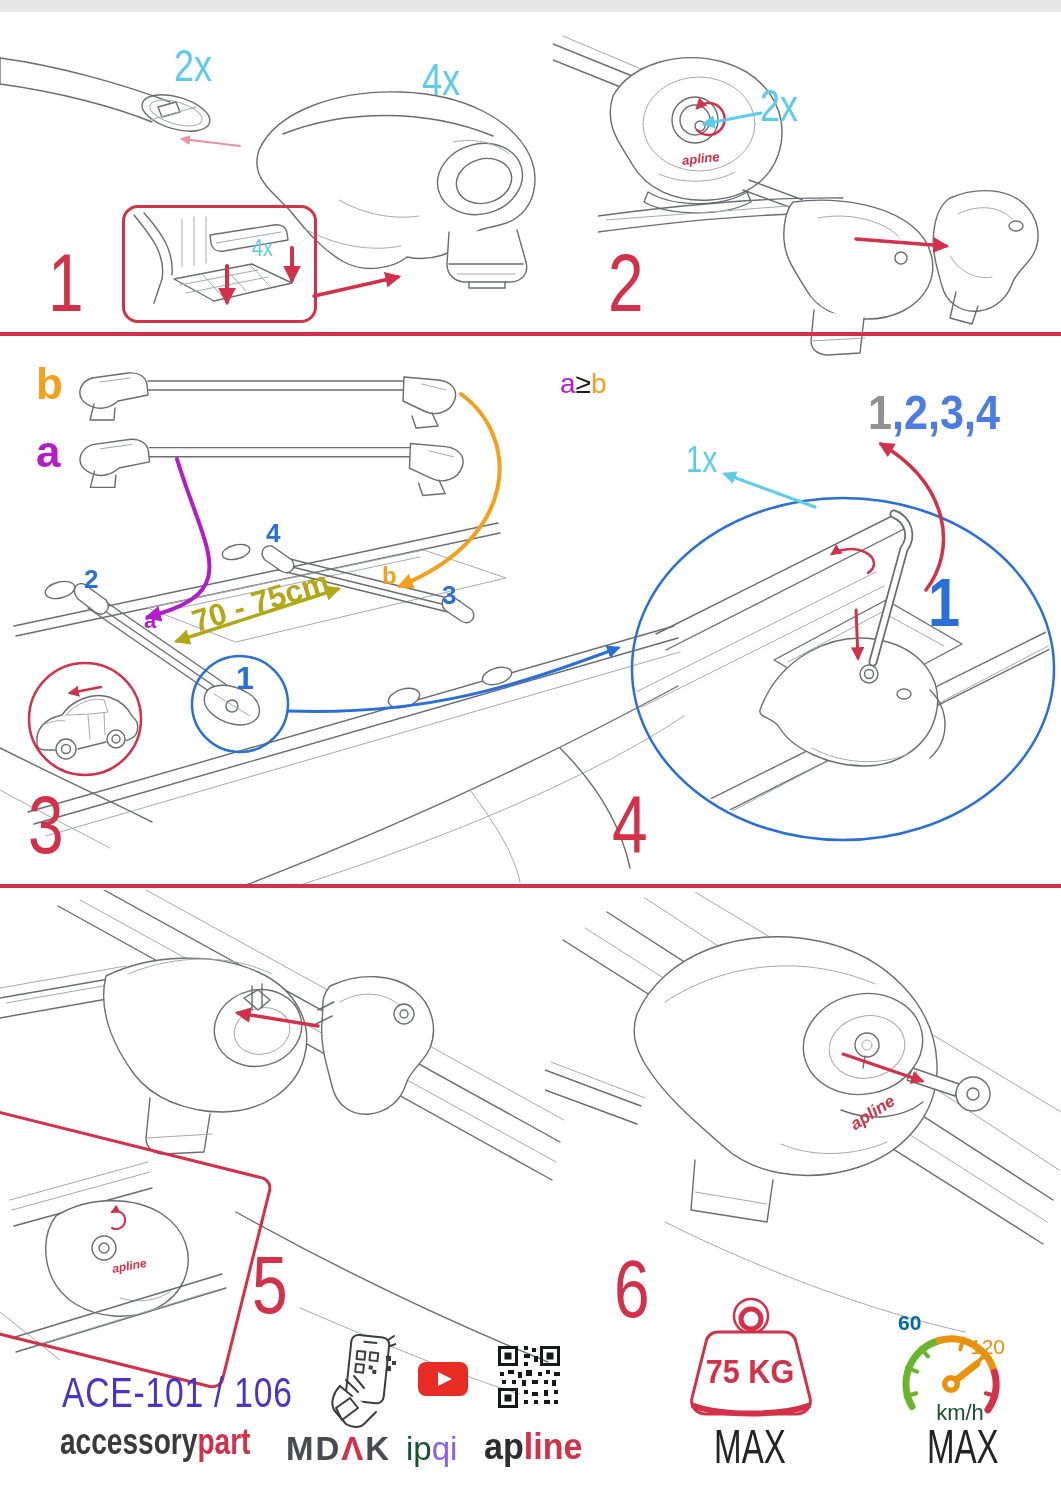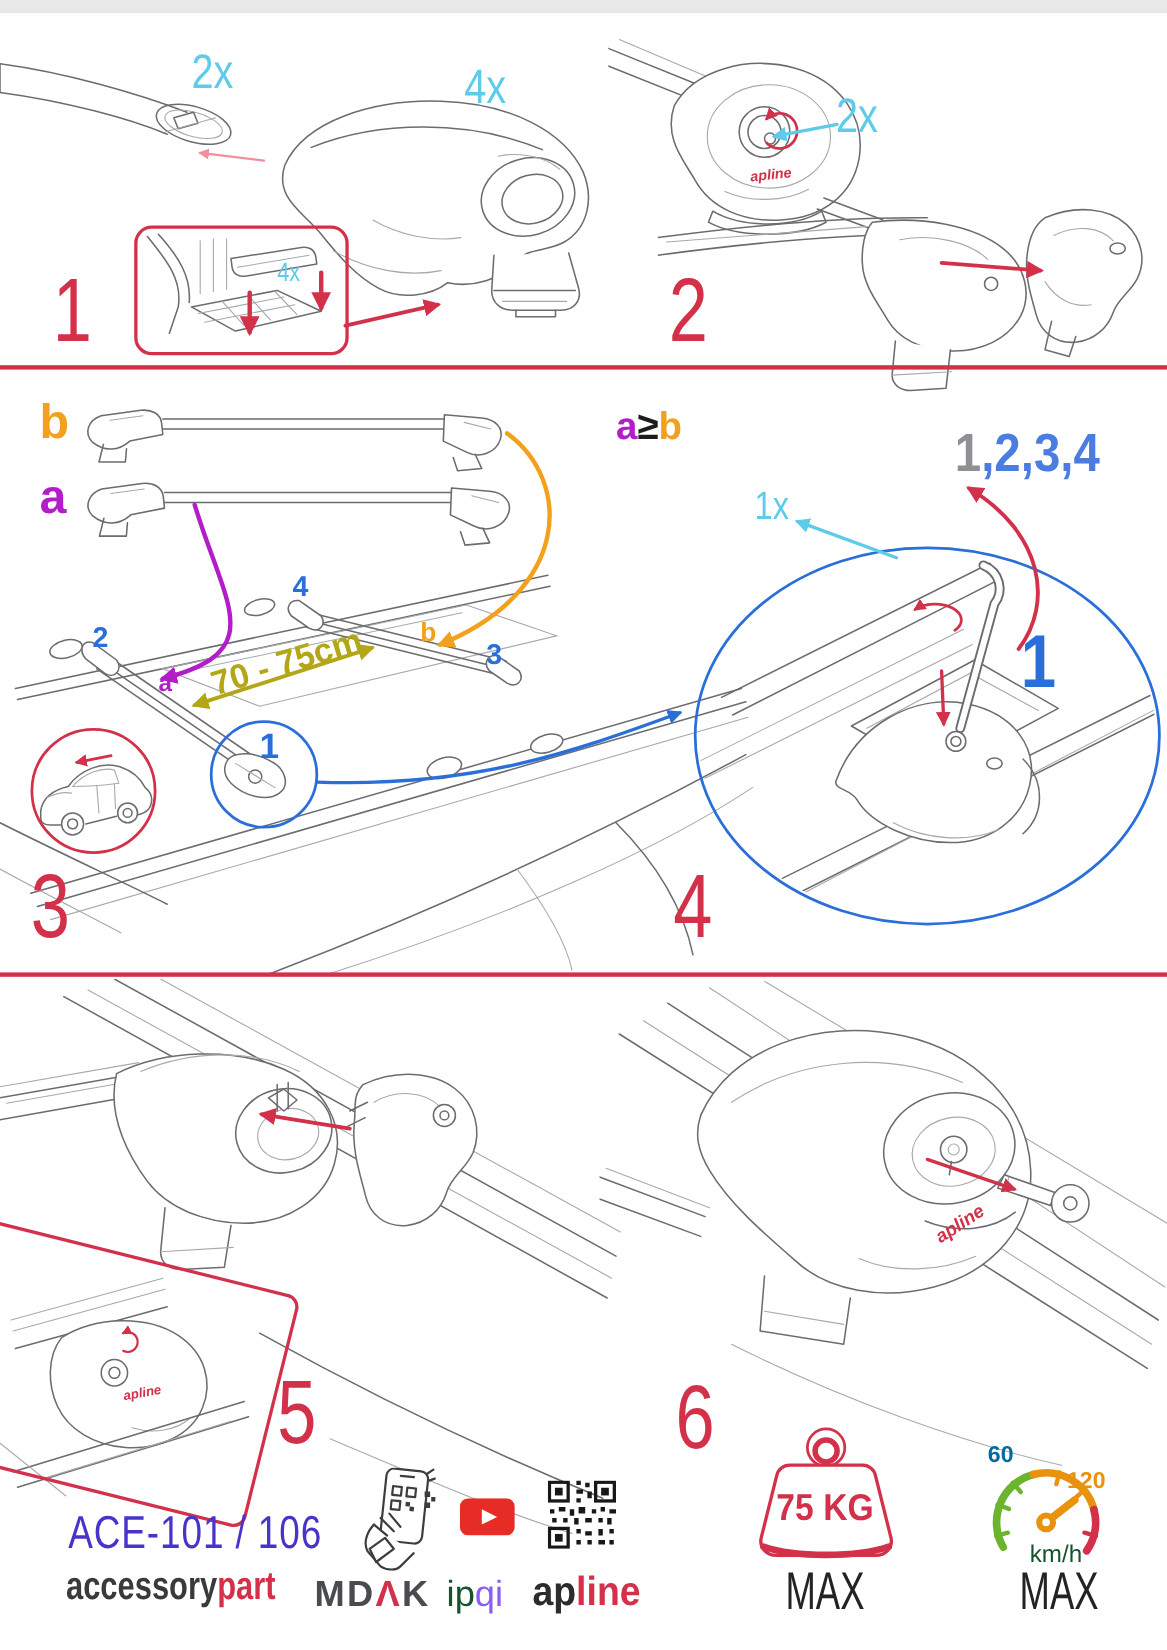--- a/index.html
+++ b/index.html
@@ -289,21 +289,21 @@
   <div class="txt" style="left:36px;top:418px;font-size:44px;font-weight:bold;color:#b21cc9">a</div>
   <div class="txt" style="left:84px;top:554px;font-size:26px;font-weight:bold;color:#2a6fd9">2</div>
   <div class="txt" style="left:266px;top:508px;font-size:26px;font-weight:bold;color:#2a6fd9">4</div>
   <div class="txt" style="left:442px;top:570px;font-size:26px;font-weight:bold;color:#2a6fd9">3</div>
   <div class="txt" style="left:382px;top:552px;font-size:24px;font-weight:bold;color:#f3a11c">b</div>
   <div class="txt" style="left:144px;top:598px;font-size:22px;font-weight:bold;color:#b21cc9">a</div>
   <div class="txt ctr" style="left:168px;top:574px;width:185px;font-size:31px;font-weight:bold;color:#b3a617;transform:rotate(-17deg)">70 - 75cm</div>
   <div class="txt" style="left:236px;top:650px;font-size:32px;font-weight:bold;color:#2a6fd9">1</div>
   <div class="txt stepnum" style="left:28px;top:772px">3</div>
 
-  <div class="txt" style="left:560px;top:358px;font-size:35px;font-weight:bold">
+  <div class="txt" style="left:560px;top:358px;font-size:28px;font-weight:normal">
     <span style="color:#b21cc9">a</span><span style="color:#1c1c1e">≥</span><span style="color:#f3a11c">b</span>
   </div>
   <div class="txt" style="left:868px;top:376px;font-size:49px;font-weight:bold;transform:scaleX(0.88);transform-origin:left top">
     <span style="color:#8f9093">1</span><span style="color:#4a7ce2">,2,3,4</span>
   </div>
   <div class="txt qty" style="left:686px;top:430px;font-size:36px">1x</div>
   <div class="txt" style="left:928px;top:556px;font-size:68px;font-weight:bold;color:#2a6fd9;transform:scaleX(0.85);transform-origin:left top">1</div>
   <div class="txt stepnum" style="left:612px;top:772px">4</div>
 
   <div class="txt stepnum" style="left:252px;top:1232px">5</div>
@@ -376,17 +376,17 @@
       <path d="M102.5,60.4 A45,45 0 0 1 95.9,97.8" stroke="#d3304a" stroke-width="7"></path>
       <path d="M24.2,81.3 L13.6,84.2 M25.2,59.7 L14.8,55.9 M35.9,44.4 L28.8,36" stroke="#6ab52d" stroke-width="4"></path>
       <path d="M68.3,37.2 L71.2,26.6 M86.6,48.9 L94.6,41.8" stroke="#e8920e" stroke-width="4"></path>
       <path d="M93.8,81.3 L104.4,84.2" stroke="#d3304a" stroke-width="4"></path>
       <path d="M59,72 L85,51.7" stroke="#e8920e" stroke-width="7"></path>
     </g>
     <circle cx="59" cy="72" r="9" fill="#e8920e"></circle>
     <circle cx="59" cy="72" r="3.5" fill="#ffffff"></circle>
   </svg>
   <div class="txt" style="left:898px;top:1300px;font-size:21px;font-weight:bold;color:#0369a1">60</div>
-  <div class="txt" style="left:970px;top:1324px;font-size:21px;font-weight:bold;color:#e8920e">120</div>
+  <div class="txt" style="left:970px;top:1324px;font-size:21px;font-weight:normal;color:#e8920e">120</div>
   <div class="txt ctr" style="left:924px;top:1390px;width:72px;font-size:22px;color:#14532d">km/h</div>
   <div class="txt ctr" style="left:914px;top:1410px;width:92px;font-size:46px;color:#232325;transform:scale(0.72,1.05);transform-origin:center top">MAX</div>
 
 </div>
 
 </body></html>

